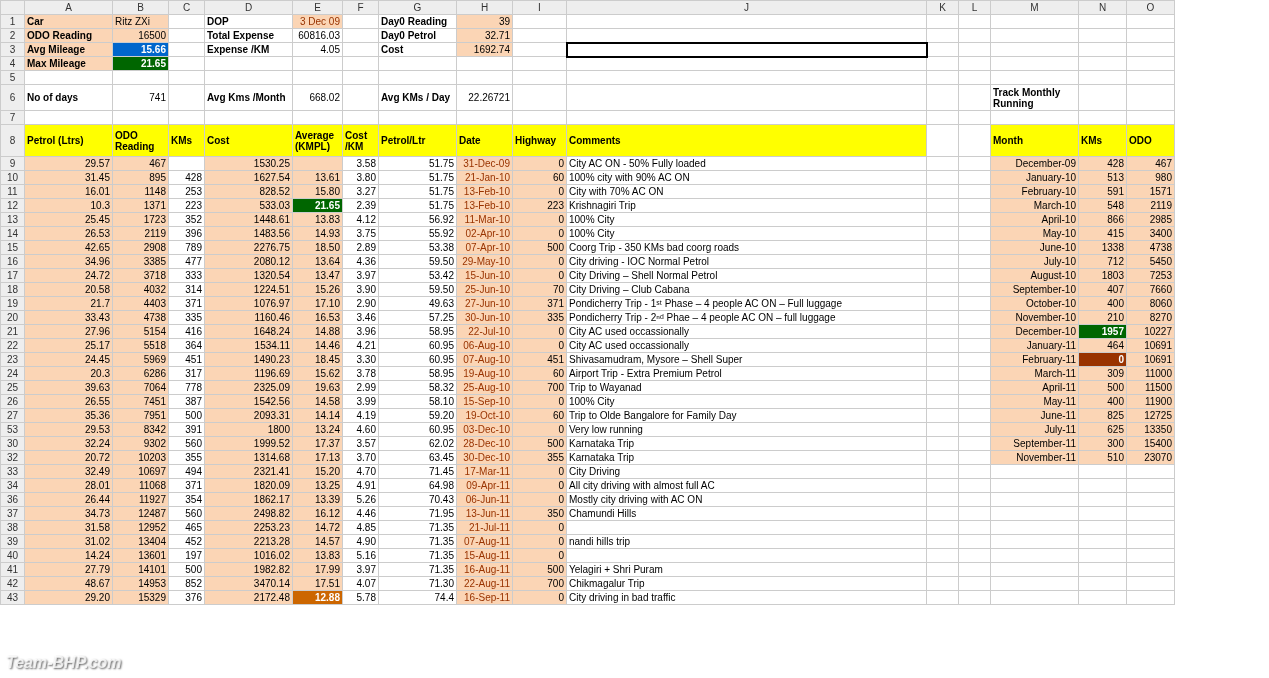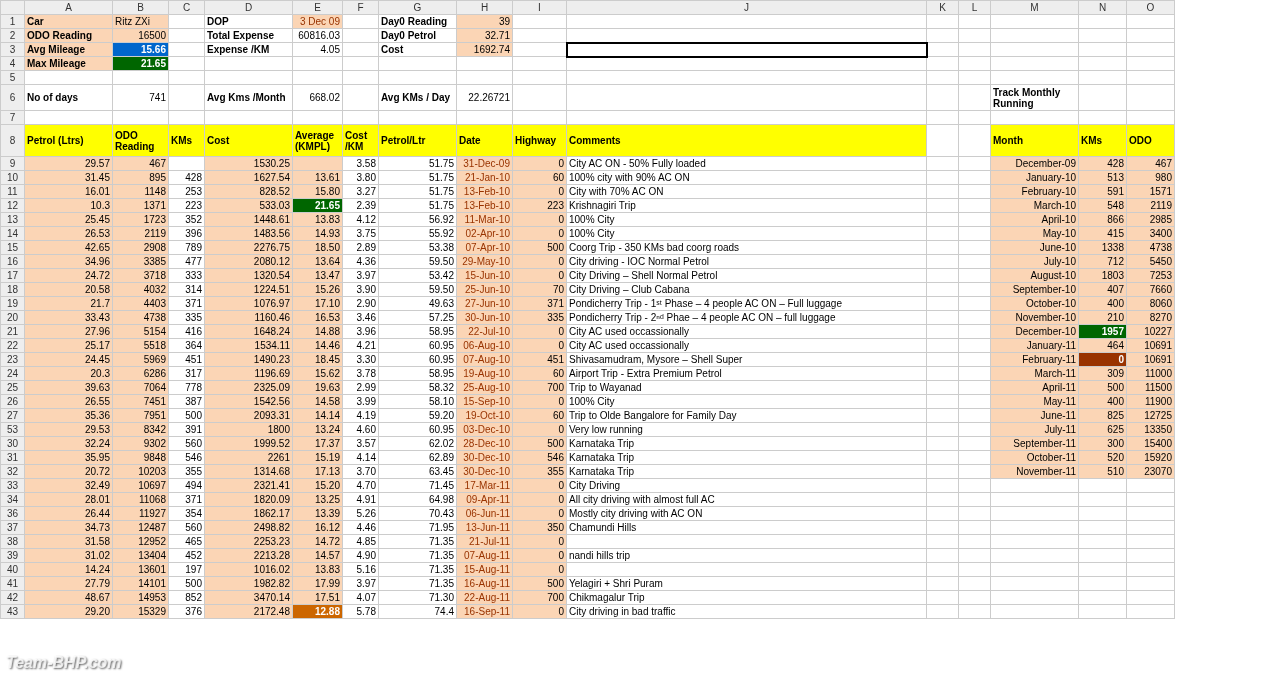--- a/index.html
+++ b/index.html
@@ -574,38 +574,20 @@
         <td class="peach maroon num" style="">28-Dec-10</td>
         <td class="peach num" style="">500</td>
         <td class="" style="">Karnataka Trip</td>
         <td class="" style=""></td>
         <td class="" style=""></td>
         <td class="peach num" style="">September-11</td>
         <td class="peach num" style="">300</td>
         <td class="peach num" style="">15400</td>
       </tr>
       <tr>
-        <th class="rowh">31</th>
-        <td class="peach num" style="">35.95</td>
-        <td class="peach num" style="">9848</td>
-        <td class="num" style="">546</td>
-        <td class="peach num" style="">2261</td>
-        <td class="peach num" style="">15.19</td>
-        <td class="num" style="">4.14</td>
-        <td class="num" style="">62.89</td>
-        <td class="peach maroon num" style="">30-Dec-10</td>
-        <td class="peach num" style="">546</td>
-        <td class="" style="">Karnataka Trip</td>
-        <td class="" style=""></td>
-        <td class="" style=""></td>
-        <td class="peach num" style="">October-11</td>
-        <td class="peach num" style="">520</td>
-        <td class="peach num" style="">15920</td>
-      </tr>
-      <tr>
         <th class="rowh">32</th>
         <td class="peach num" style="">20.72</td>
         <td class="peach num" style="">10203</td>
         <td class="num" style="">355</td>
         <td class="peach num" style="">1314.68</td>
         <td class="peach num" style="">17.13</td>
         <td class="num" style="">3.70</td>
         <td class="num" style="">63.45</td>
         <td class="peach maroon num" style="">30-Dec-10</td>
         <td class="peach num" style="">355</td>

